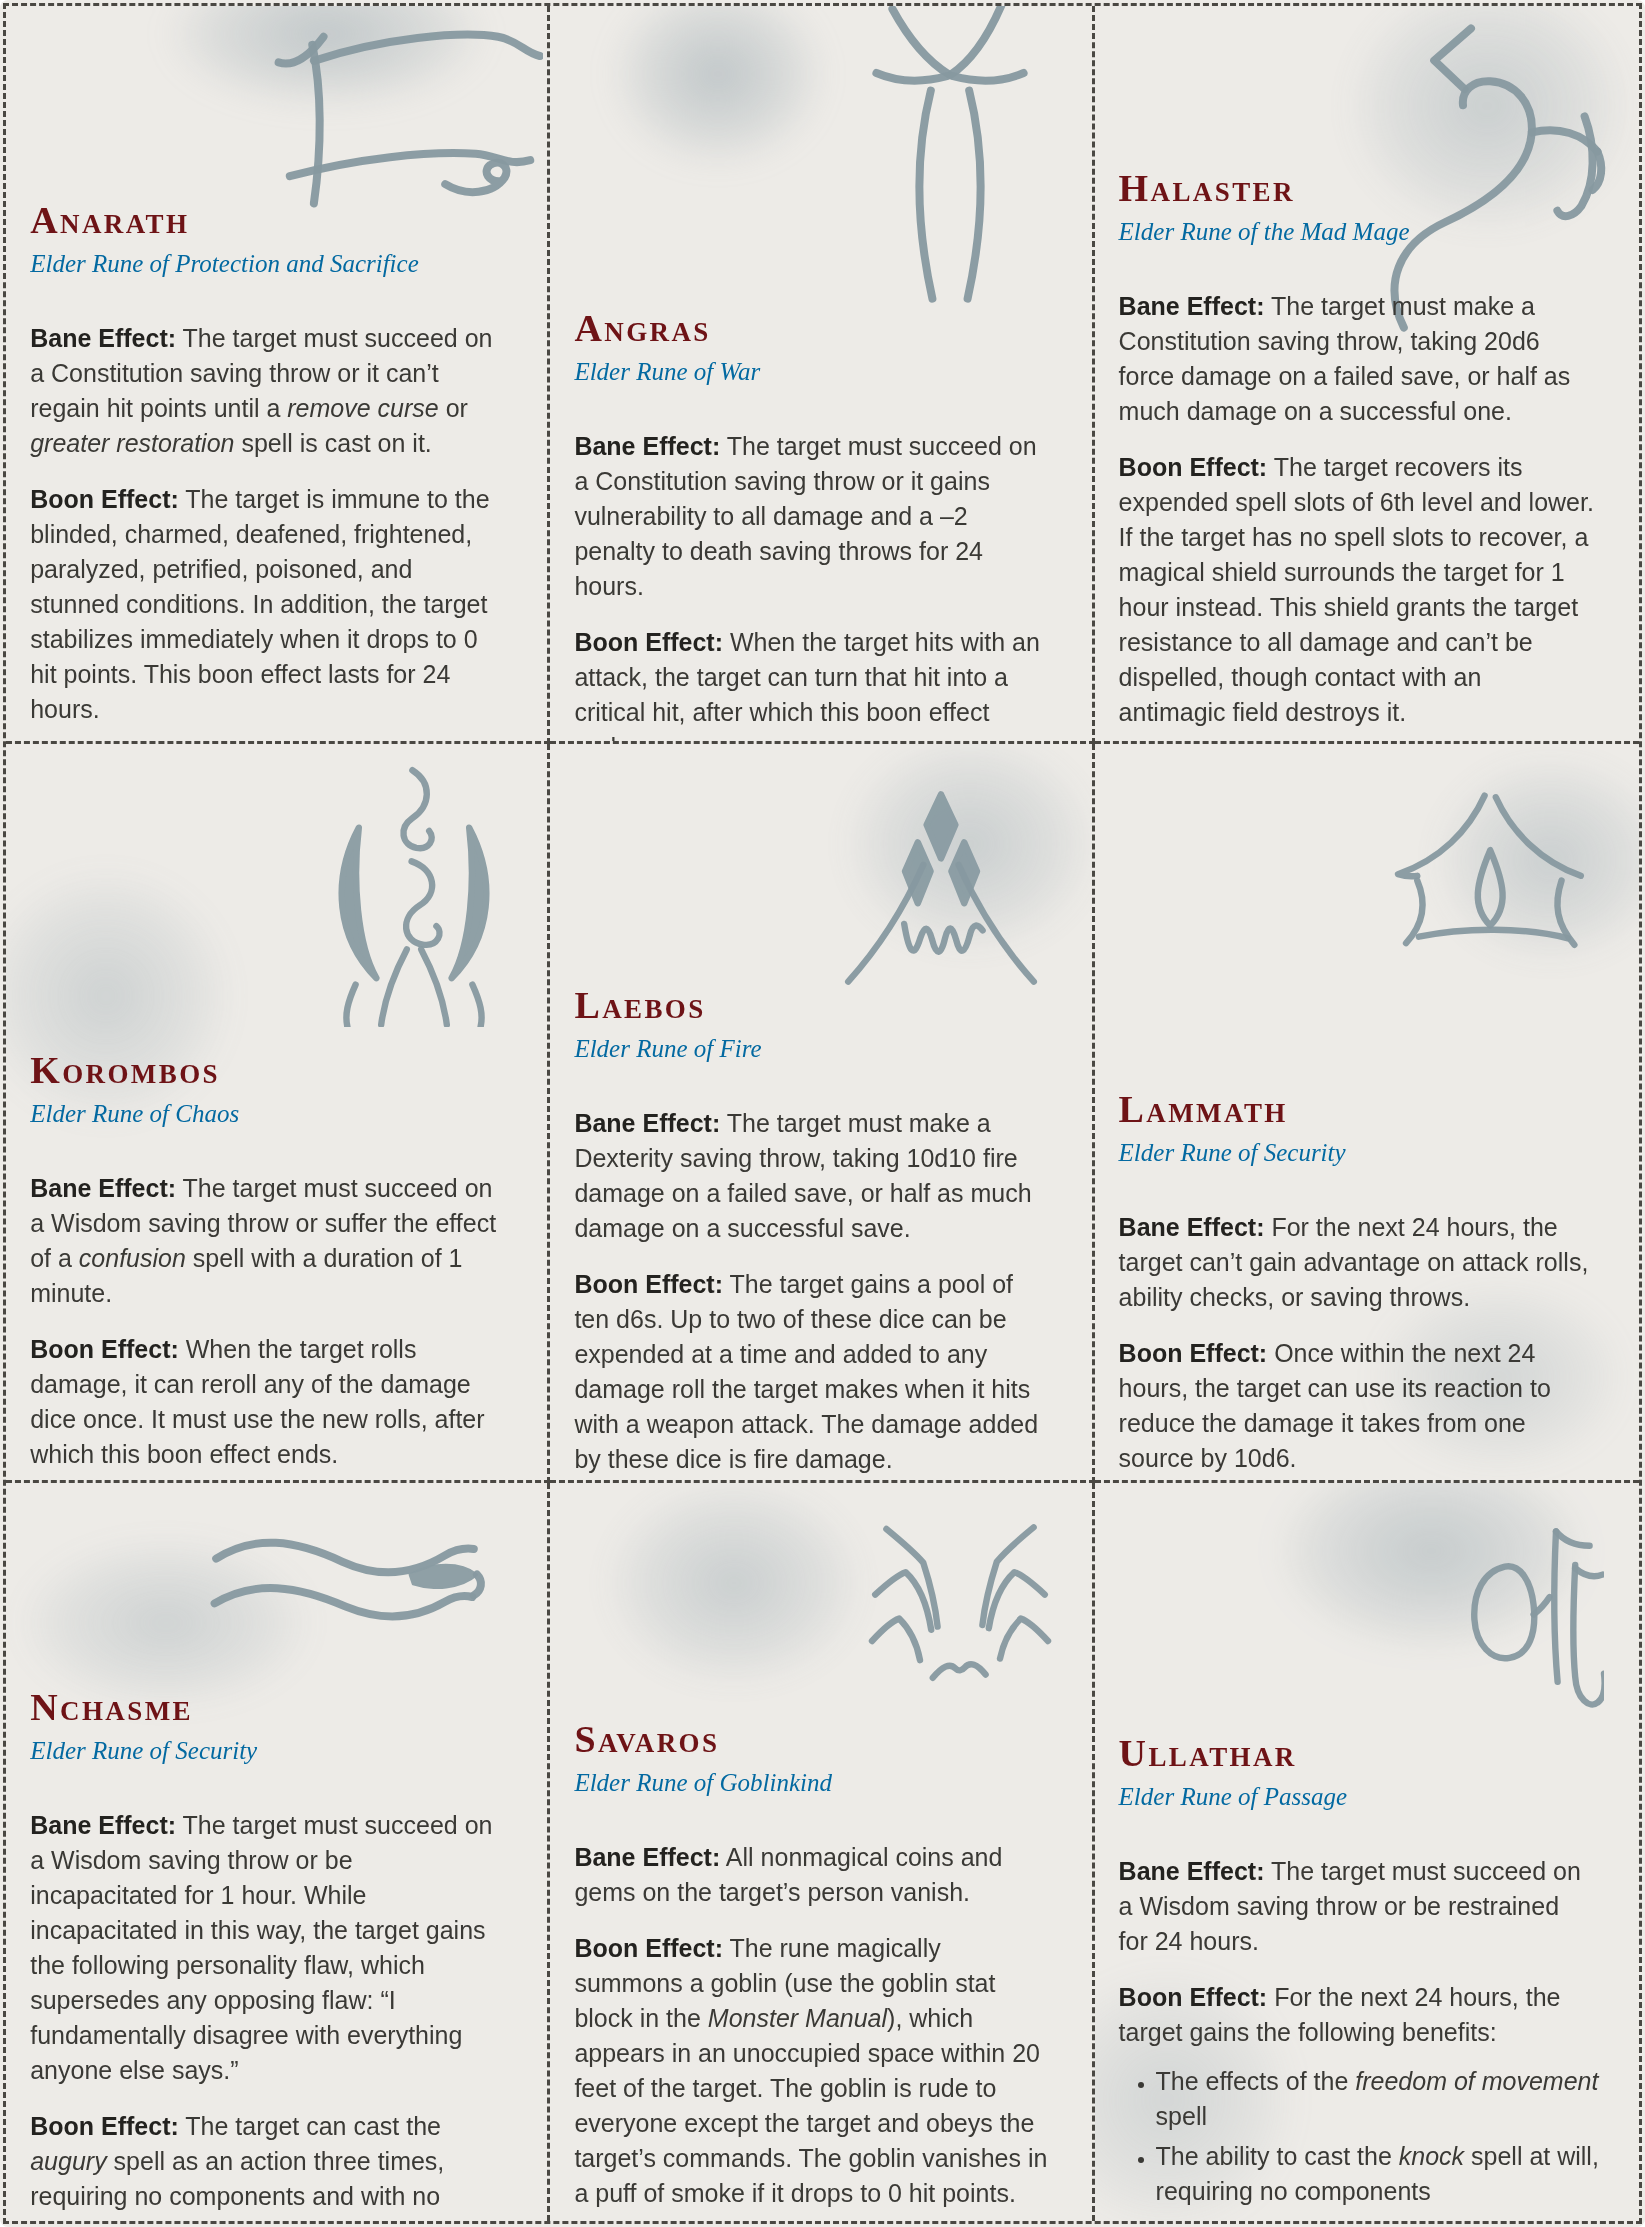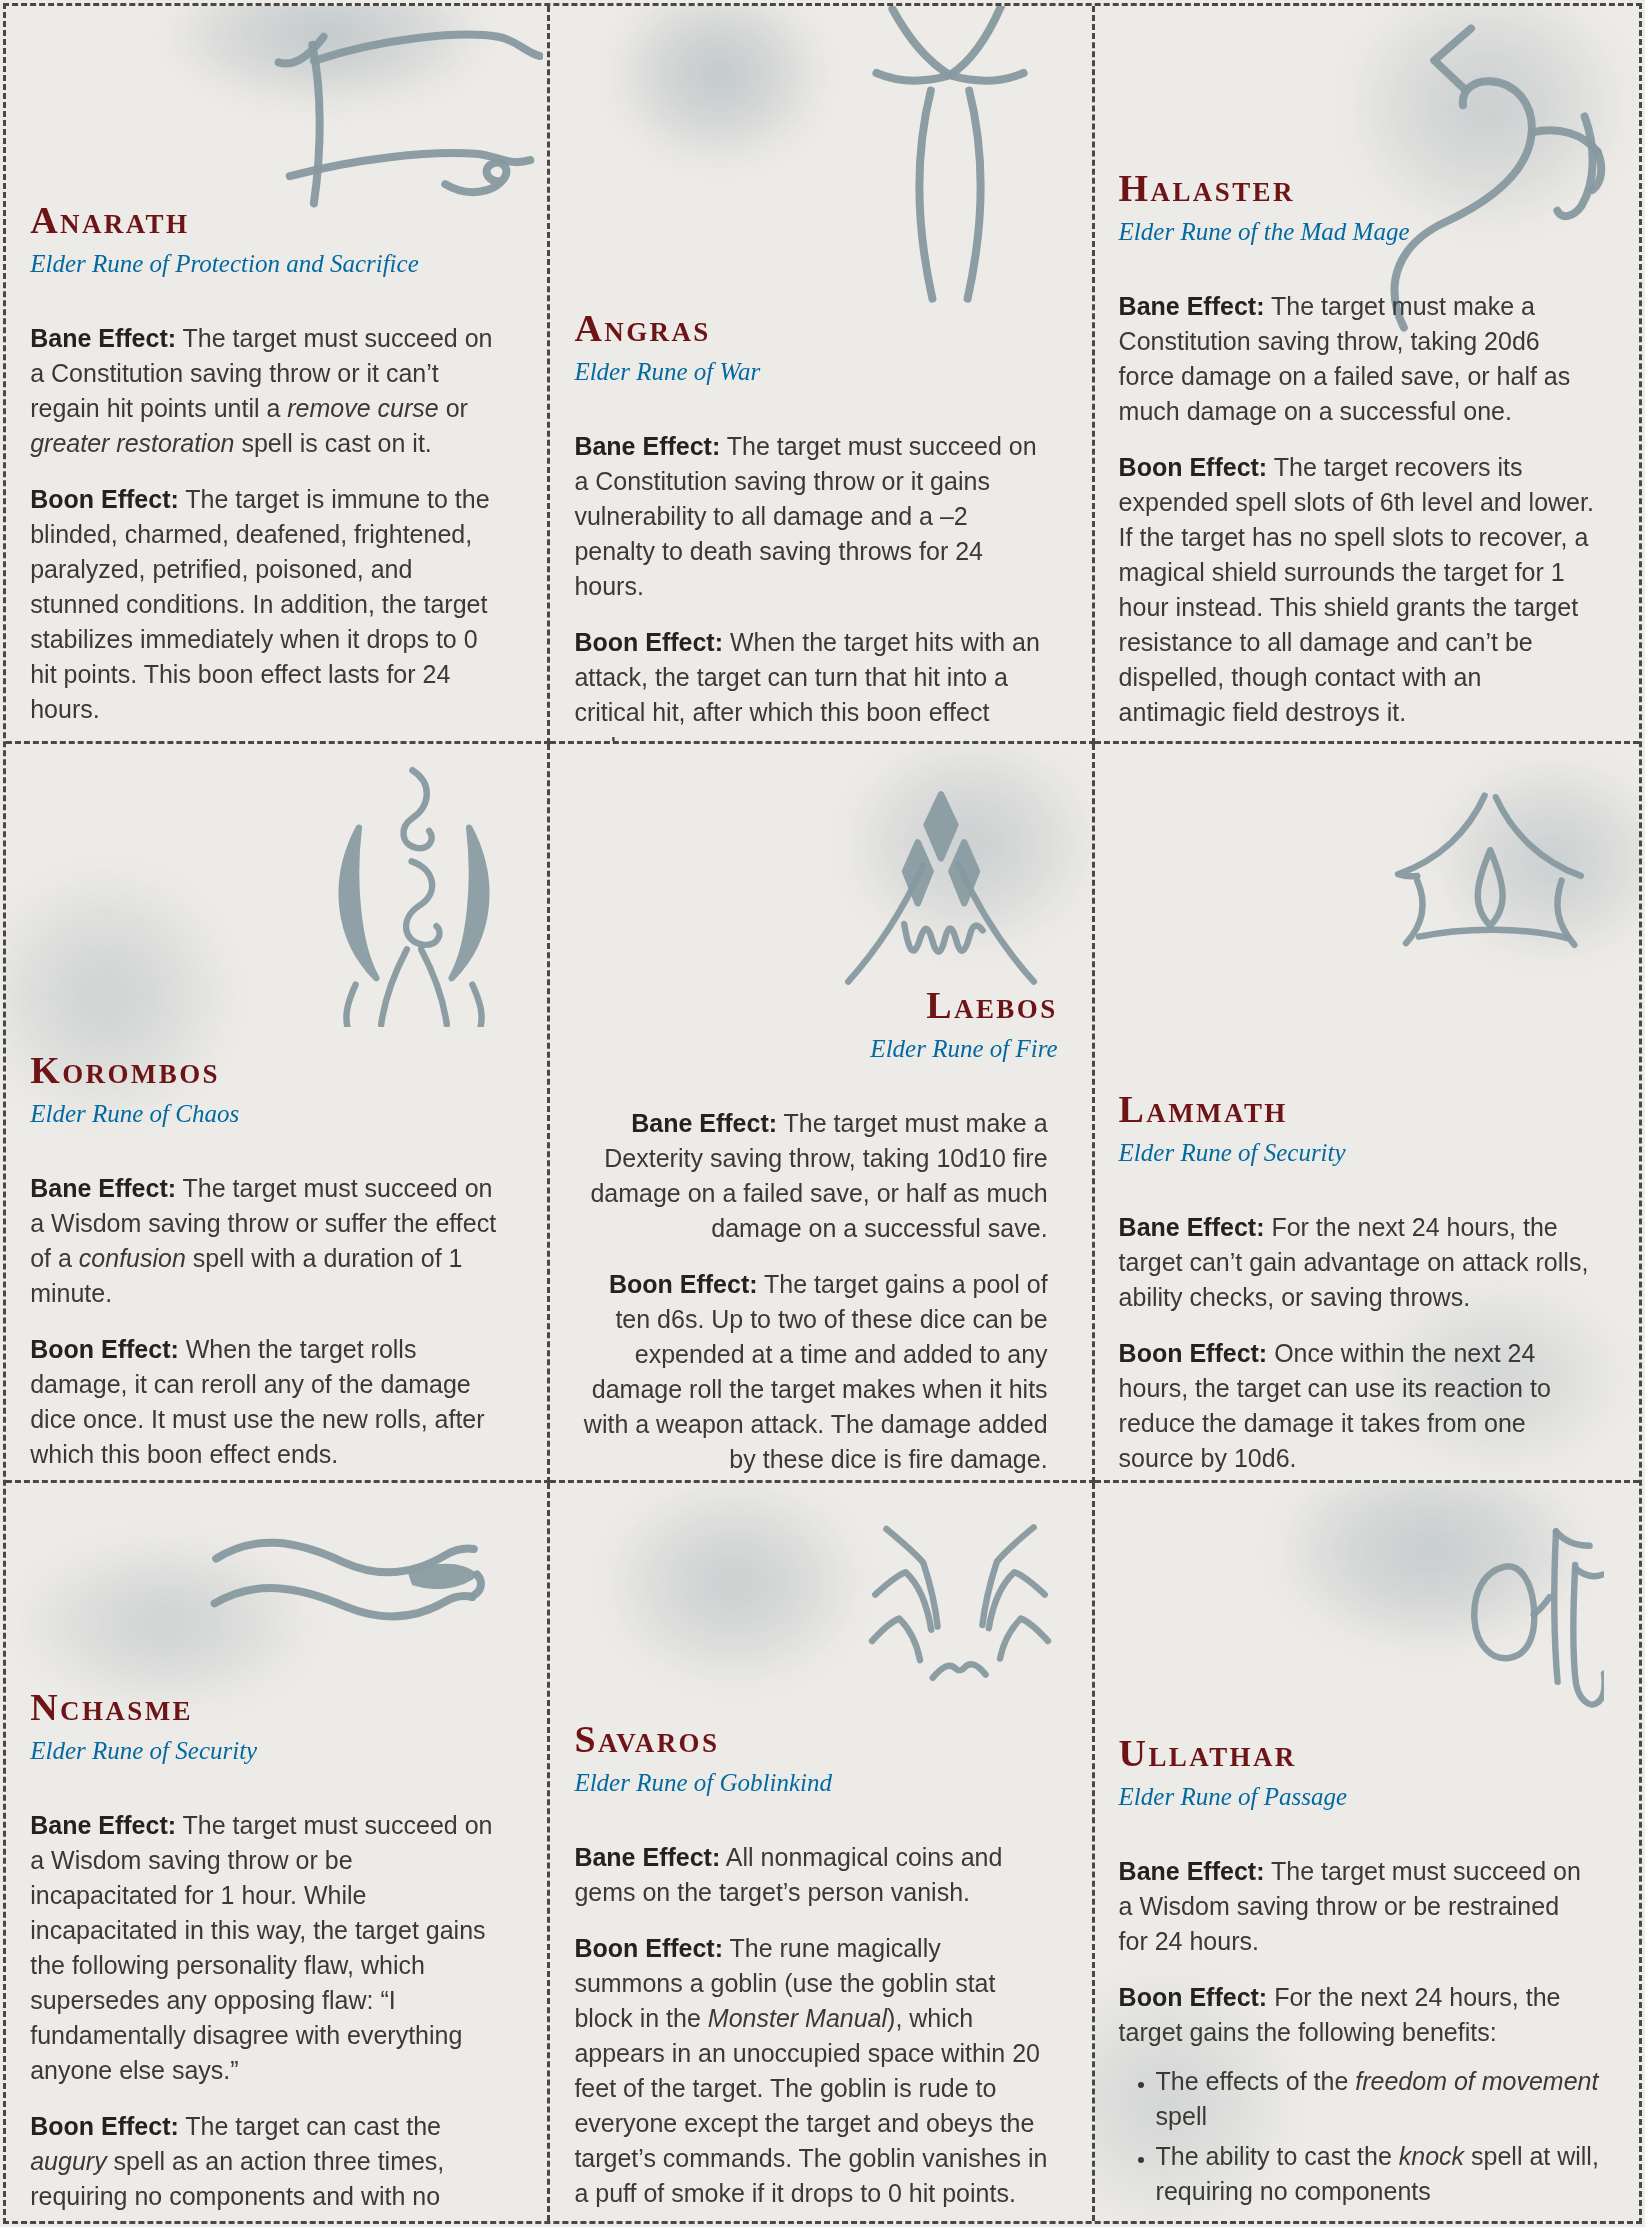--- a/index.html
+++ b/index.html
@@ -5,20 +5,21 @@
   html,body{margin:0;padding:0;}
   body{
     width:1645px;height:2227px;
     background:#edecе8;
     font-family:"Liberation Sans",sans-serif;
   }
   .page{
     position:relative;width:1645px;height:2227px;
     background:#edebe7;
     overflow:hidden;
+    border-radius:8px;
   }
   .grid{
     position:absolute;left:3.2px;top:3.2px;right:3.2px;bottom:3.2px;
     display:grid;
     grid-template-columns:repeat(3,1fr);
     grid-template-rows:repeat(3,1fr);
     border:3.2px dashed #4a4843;
   }
   .card{
     position:relative;
@@ -64,21 +65,21 @@
 
   .text{
     position:relative;
     padding:0 34px 0 24px;
     box-sizing:border-box;
   }
   .c1 .text{padding-top:192px;}
   .c2 .text{padding-top:300px;}
   .c3 .text{padding-top:160px;}
   .c4 .text{padding-top:304px;}
-  .c5 .text{padding-top:239px;text-align:right;}
+  .c5 .text{padding-top:239px;}
   .c6 .text{padding-top:343px;}
   .c7 .text{padding-top:202px;}
   .c8 .text{padding-top:234px;}
   .c9 .text{padding-top:248px;}
 
   h2.title{
     margin:0 0 8px 0;
     font-family:"Liberation Serif",serif;
     font-weight:600;
     font-variant:small-caps;

